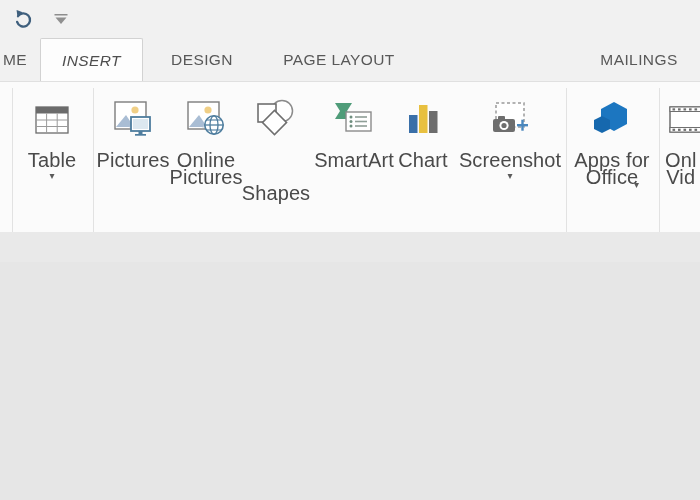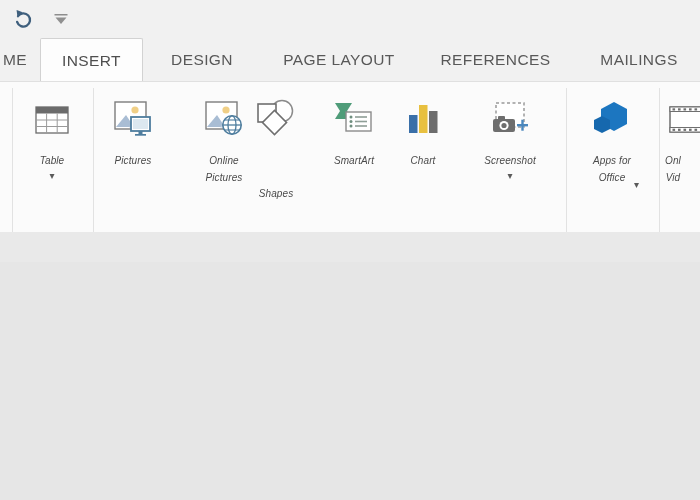--- a/index.html
+++ b/index.html
@@ -56,23 +56,22 @@
   .rb-item{
     position:absolute;top:8px;
     display:flex;flex-direction:column;align-items:center;
     width:86px;
     cursor:default;
   }
   .rb-icon{
     height:62px;display:flex;align-items:center;justify-content:center;
   }
   .rb-label{
-    font-size:10px;color:#4a4a4a;text-align:center;line-height:17px;
+    font-size:20px;color:#4a4a4a;text-align:center;line-height:17px;
     letter-spacing:.1px;
-    font-style:italic;
   }
   .rb-caret{
     font-size:10px;color:#5a5a5a;line-height:11px;margin-top:1px;
   }
   .grp-divider{
     position:absolute;top:6px;width:1px;height:182px;
     background:#e2e2e2;
   }
   .grp-label{
     position:absolute;top:203px;
@@ -139,31 +138,28 @@
         <rect x="4.5" y="6" width="13" height="1.5" fill="#8d8d8d"></rect>
         <path d="M5.5 9.5 L16.5 9.5 L11 16 Z" fill="#909090"></path>
       </svg>
     </div>
   </div>
 
   <div class="tabstrip">
     <div class="tab" style="left:-14px;width:58px;">
       <span>ME</span>
     </div>
-    <div class="tab active" style="left:40px;width:101px;">
+    <div class="tab active" style="left:40px;width:101px;font-style:italic;">
       <span>INSERT</span>
     </div>
     <div class="tab" style="left:262px;width:154px;">
       <span>PAGE LAYOUT</span>
     </div>
     <div class="tab" style="left:152px;width:100px;">
       <span>DESIGN</span>
-    </div>
-    <div class="tab" style="left:424px;width:143px;">
-      <span>REFERENCES</span>
     </div>
     <div class="tab" style="left:578px;width:122px;text-align:right;">
       <span>MAILINGS</span>
     </div>
   </div>
 
   <div class="ribbon">
 
     <div class="grp-divider" style="left:12px;"></div>
     <div class="grp-divider" style="left:93px;"></div>
@@ -194,21 +190,21 @@
           <path d="M22 31.5 L29 23 L36 31.5 Z" fill="#c3d0de"></path>
           <rect x="24" y="21" width="19" height="14" fill="#ffffff" stroke="#4e7d9e" stroke-width="1.8"></rect>
           <rect x="26" y="23" width="15" height="10" fill="#dce8f0"></rect>
           <rect x="31.5" y="35" width="4" height="3" fill="#4e7d9e"></rect>
           <rect x="28" y="38" width="11" height="1.7" fill="#4e7d9e"></rect>
         </svg>
       </div>
       <div class="rb-label">Pictures</div>
     </div>
 
-    <div class="rb-item" style="left:188px;width:72px;">
+    <div class="rb-item" style="left:170px;width:72px;">
       <div class="rb-icon">
         <svg width="52" height="50" viewBox="0 0 52 50">
           <rect x="8" y="6" width="31" height="27" fill="#ffffff" stroke="#7d7d7d" stroke-width="1.4"></rect>
           <circle cx="28" cy="14" r="3.6" fill="#f0cf86"></circle>
           <path d="M9 31 L19 19 L27 31 Z" fill="#a9bdd4"></path>
           <path d="M22 31.5 L29 23 L36 31.5 Z" fill="#c3d0de"></path>
           <circle cx="34" cy="29" r="9.2" fill="#ffffff" stroke="#4e7d9e" stroke-width="1.6"></circle>
           <ellipse cx="34" cy="29" rx="4" ry="9.2" fill="none" stroke="#4e7d9e" stroke-width="1.3"></ellipse>
           <line x1="24.8" y1="29" x2="43.2" y2="29" stroke="#4e7d9e" stroke-width="1.3"></line>
           <line x1="26.3" y1="24" x2="41.7" y2="24" stroke="#4e7d9e" stroke-width="1.1"></line>

